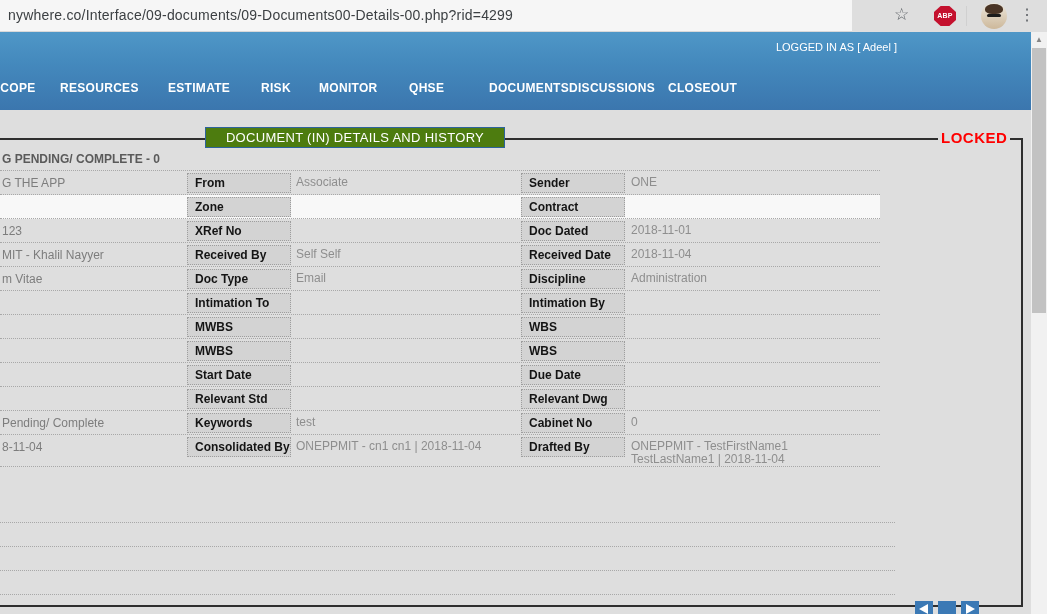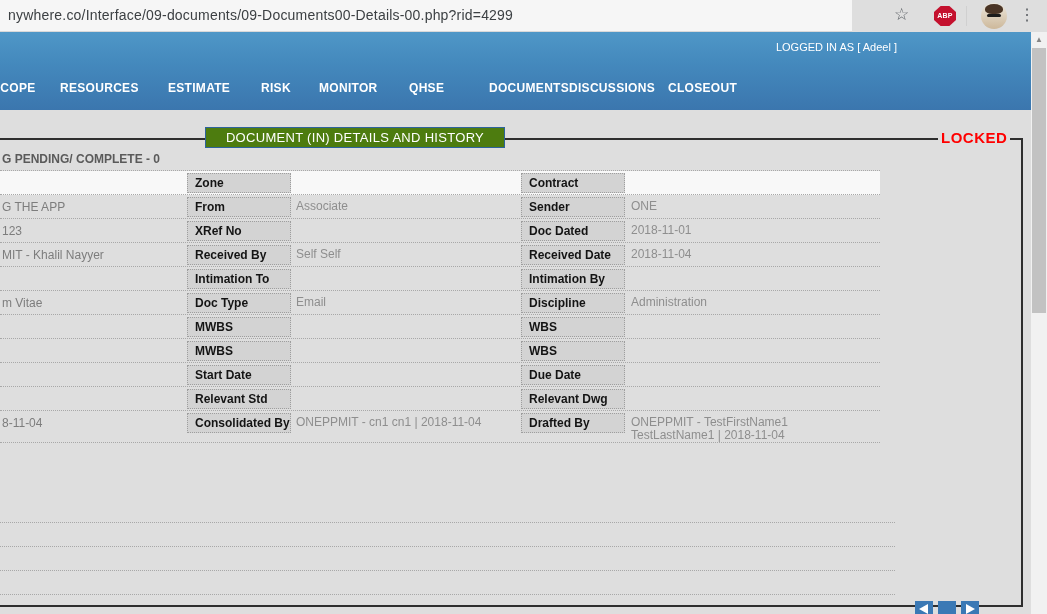--- a/index.html
+++ b/index.html
@@ -92,64 +92,64 @@
 
   <div class="content">
     <div class="content-box"></div>
     <div class="title-banner">DOCUMENT (IN) DETAILS AND HISTORY</div>
     <div class="locked-badge">LOCKED</div>
 
     <div class="detail-table" id="dtable">
       <div class="t-header-row">
         <span class="hdr-text">G PENDING/ COMPLETE - 0</span>
       </div>
-    <div class="t-row hl">
-    <span class="lefttxt"></span>
-    <span class="lbl l1">Zone</span>
-    <span class="val v1"></span>
-    <span class="lbl l2">Contract</span>
-    <span class="val v2"></span>
-  </div>
-        <div class="t-row">
+    <div class="t-row">
     <span class="lefttxt">G THE APP</span>
     <span class="lbl l1">From</span>
     <span class="val v1">Associate</span>
     <span class="lbl l2">Sender</span>
     <span class="val v2">ONE</span>
   </div>
+        <div class="t-row hl">
+    <span class="lefttxt"></span>
+    <span class="lbl l1">Zone</span>
+    <span class="val v1"></span>
+    <span class="lbl l2">Contract</span>
+    <span class="val v2"></span>
+  </div>
         <div class="t-row">
     <span class="lefttxt">123</span>
     <span class="lbl l1">XRef No</span>
     <span class="val v1"></span>
     <span class="lbl l2">Doc Dated</span>
     <span class="val v2">2018-11-01</span>
   </div>
         <div class="t-row">
     <span class="lefttxt">MIT - Khalil Nayyer</span>
     <span class="lbl l1">Received By</span>
     <span class="val v1">Self Self</span>
     <span class="lbl l2">Received Date</span>
     <span class="val v2">2018-11-04</span>
   </div>
         <div class="t-row">
-    <span class="lefttxt"></span>
-    <span class="lbl l1">Intimation To</span>
-    <span class="val v1"></span>
-    <span class="lbl l2">Intimation By</span>
-    <span class="val v2"></span>
-  </div>
-        <div class="t-row">
     <span class="lefttxt">m Vitae</span>
     <span class="lbl l1">Doc Type</span>
     <span class="val v1">Email</span>
     <span class="lbl l2">Discipline</span>
     <span class="val v2">Administration</span>
   </div>
         <div class="t-row">
     <span class="lefttxt"></span>
+    <span class="lbl l1">Intimation To</span>
+    <span class="val v1"></span>
+    <span class="lbl l2">Intimation By</span>
+    <span class="val v2"></span>
+  </div>
+        <div class="t-row">
+    <span class="lefttxt"></span>
     <span class="lbl l1">MWBS</span>
     <span class="val v1"></span>
     <span class="lbl l2">WBS</span>
     <span class="val v2"></span>
   </div>
         <div class="t-row">
     <span class="lefttxt"></span>
     <span class="lbl l1">MWBS</span>
     <span class="val v1"></span>
     <span class="lbl l2">WBS</span>
@@ -161,20 +161,27 @@
     <span class="val v1"></span>
     <span class="lbl l2">Due Date</span>
     <span class="val v2"></span>
   </div>
         <div class="t-row">
     <span class="lefttxt"></span>
     <span class="lbl l1">Relevant Std</span>
     <span class="val v1"></span>
     <span class="lbl l2">Relevant Dwg</span>
     <span class="val v2"></span>
+  </div>
+        <div class="t-row">
+    <span class="lefttxt">Pending/ Complete</span>
+    <span class="lbl l1">Keywords</span>
+    <span class="val v1">test</span>
+    <span class="lbl l2">Cabinet No</span>
+    <span class="val v2">0</span>
   </div>
         <div class="t-row tall">
     <span class="lefttxt">8-11-04</span>
     <span class="lbl l1">Consolidated By</span>
     <span class="val v1">ONEPPMIT - cn1 cn1 | 2018-11-04</span>
     <span class="lbl l2">Drafted By</span>
     <span class="val v2">ONEPPMIT - TestFirstName1 TestLastName1 | 2018-11-04</span>
   </div>
       </div>
 

